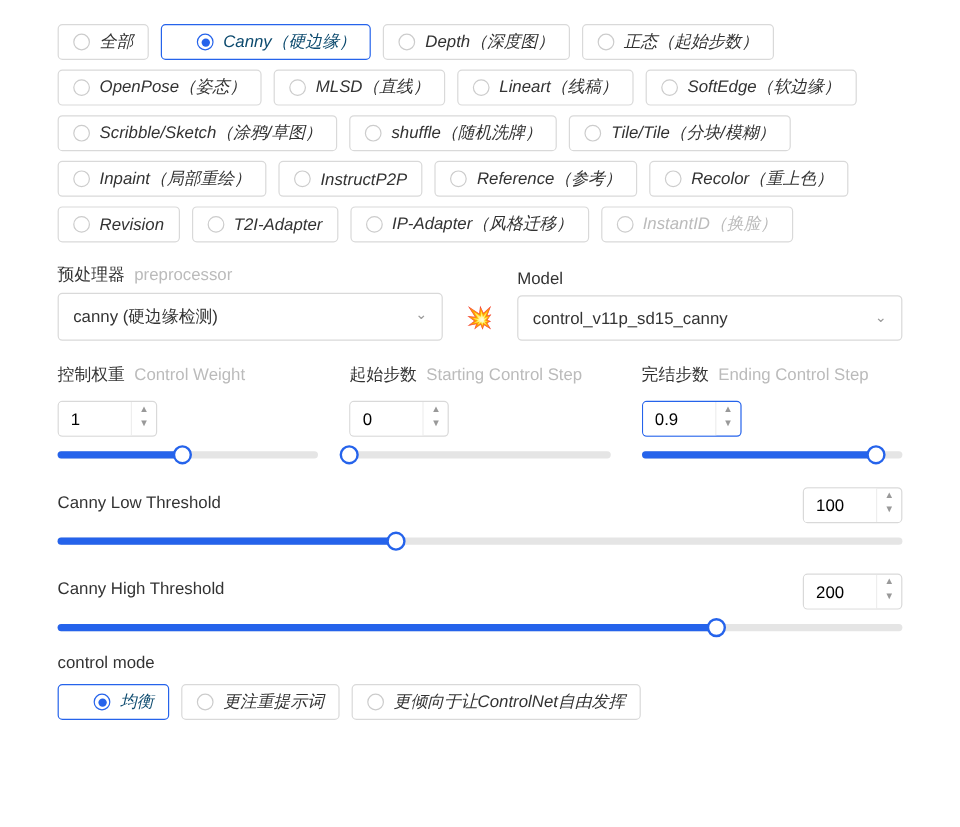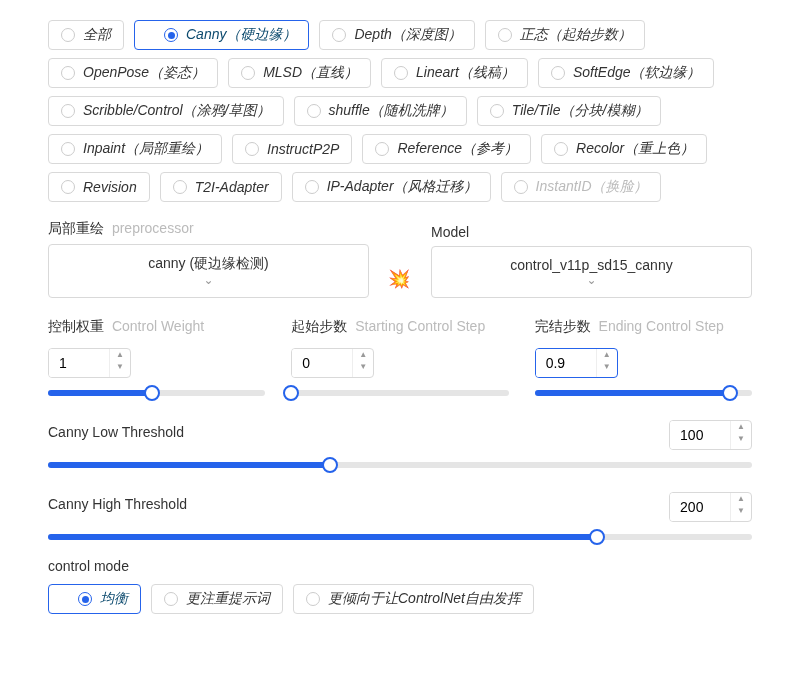--- a/index.html
+++ b/index.html
@@ -9,21 +9,21 @@
 .radio-chip.selected { border-color: #2563eb; color: #0c4a6e; padding-left: 29px; }
 .radio-chip.disabled { color: #bbb; cursor: not-allowed; justify-content: flex-end; }
 .radio-circle { width: 14px; height: 14px; border: 1.5px solid #ccc; border-radius: 50%; margin-right: 8px; display: inline-flex; align-items: center; justify-content: center; flex-shrink: 0; }
 .radio-chip.selected .radio-circle { border-color: #2563eb; }
 .radio-chip.selected .radio-circle::after { content: ""; width: 7px; height: 7px; background: #2563eb; border-radius: 50%; display: block; }
 .two-col { display: flex; gap: 16px; margin-bottom: 20px; align-items: flex-end; }
 .col { flex: 1; }
 .label-row { margin-bottom: 6px; }
 .cn-label { color: #333; font-size: 14px; }
 .en-label { color: #bbb; font-size: 14px; margin-left: 4px; }
-.select { border: 1px solid #d9d9d9; border-radius: 4px; padding: 10px 12px; display: flex; align-items: center; justify-content: space-between; background: #fff; cursor: pointer; flex-direction: column; }
+.select { border: 1px solid #d9d9d9; border-radius: 4px; padding: 10px 12px; display: flex; align-items: flex-start; justify-content: space-between; background: #fff; cursor: pointer; }
 .select .chevron { color: #999; font-size: 12px; }
 .fire-btn { width: 30px; height: 30px; display: flex; align-items: center; justify-content: center; font-size: 18px; cursor: pointer; margin-bottom: 4px; }
 .slider-row { display: flex; gap: 26px; margin-bottom: 18px; }
 .slider-col { flex: 1; }
 .num-input { display: inline-flex; border: 1px solid #d9d9d9; border-radius: 4px; overflow: hidden; align-items: stretch; margin-top: 6px; }
 .num-input.active { border-color: #2563eb; }
 .num-input input { border: none; padding: 6px 10px; width: 60px; font-size: 14px; outline: none; }
 .spinners { display: flex; flex-direction: column; border-left: 1px solid #eee; }
 .spinners span { font-size: 8px; color: #999; padding: 0 6px; line-height: 12px; cursor: pointer; }
 .slider-track { position: relative; height: 6px; background: #e5e5e5; border-radius: 3px; margin-top: 12px; }
@@ -64,21 +64,21 @@
     <div class="radio-chip">
       <span class="radio-circle"></span>
       <span>Lineart（线稿）</span>
     </div>
     <div class="radio-chip">
       <span class="radio-circle"></span>
       <span>SoftEdge（软边缘）</span>
     </div>
     <div class="radio-chip">
       <span class="radio-circle"></span>
-      <span>Scribble/Control（涂鸦/草图）</span>
+      <span>Scribble/Sketch（涂鸦/草图）</span>
     </div>
     <div class="radio-chip">
       <span class="radio-circle"></span>
       <span>shuffle（随机洗牌）</span>
     </div>
     <div class="radio-chip">
       <span class="radio-circle"></span>
       <span>Tile/Tile（分块/模糊）</span>
     </div>
     <div class="radio-chip">
@@ -111,21 +111,21 @@
     </div>
     <div class="radio-chip disabled">
       <span class="radio-circle"></span>
       <span>InstantID（换脸）</span>
     </div>
   </div>
 
 <div class="two-col">
   <div class="col">
     <div class="label-row">
-      <span class="cn-label">局部重绘</span>
+      <span class="cn-label">预处理器</span>
       <span class="en-label">preprocessor</span>
     </div>
     <div class="select">
       <span>canny (硬边缘检测)</span>
       <span class="chevron">⌄</span>
     </div>
   </div>
   <div class="fire-btn">💥</div>
   <div class="col">
     <div class="label-row">

